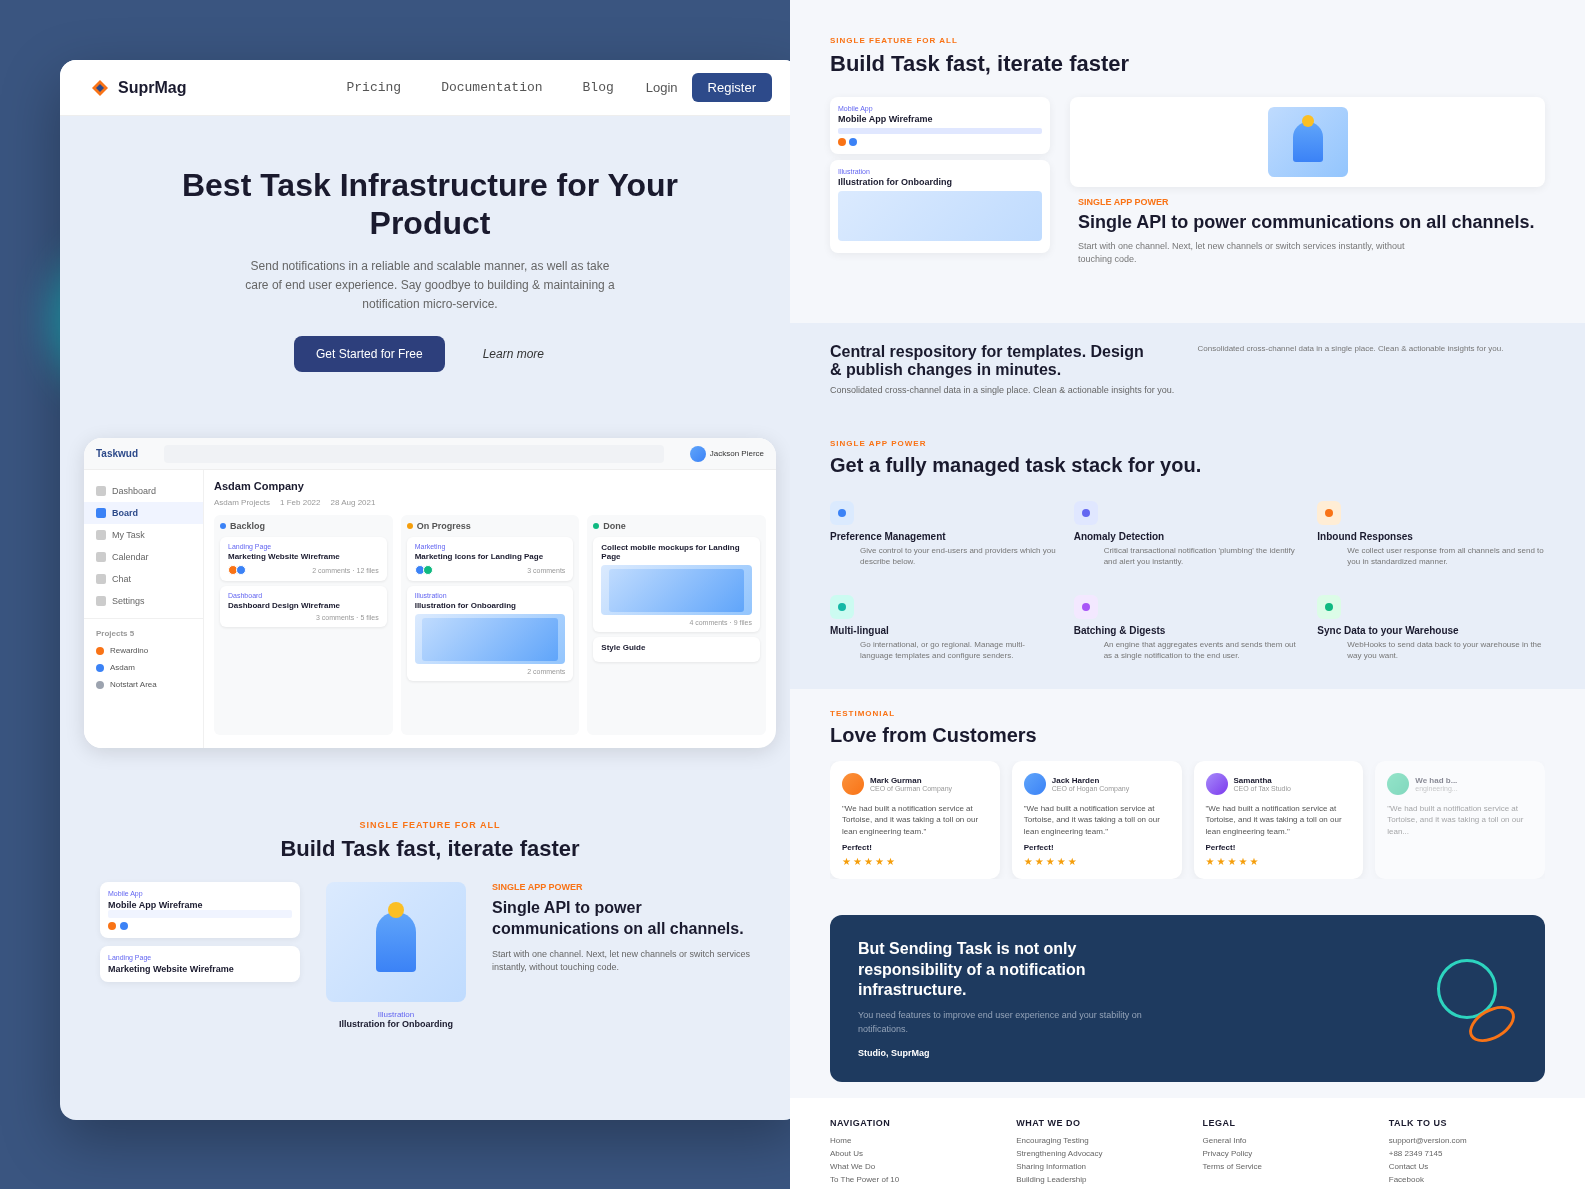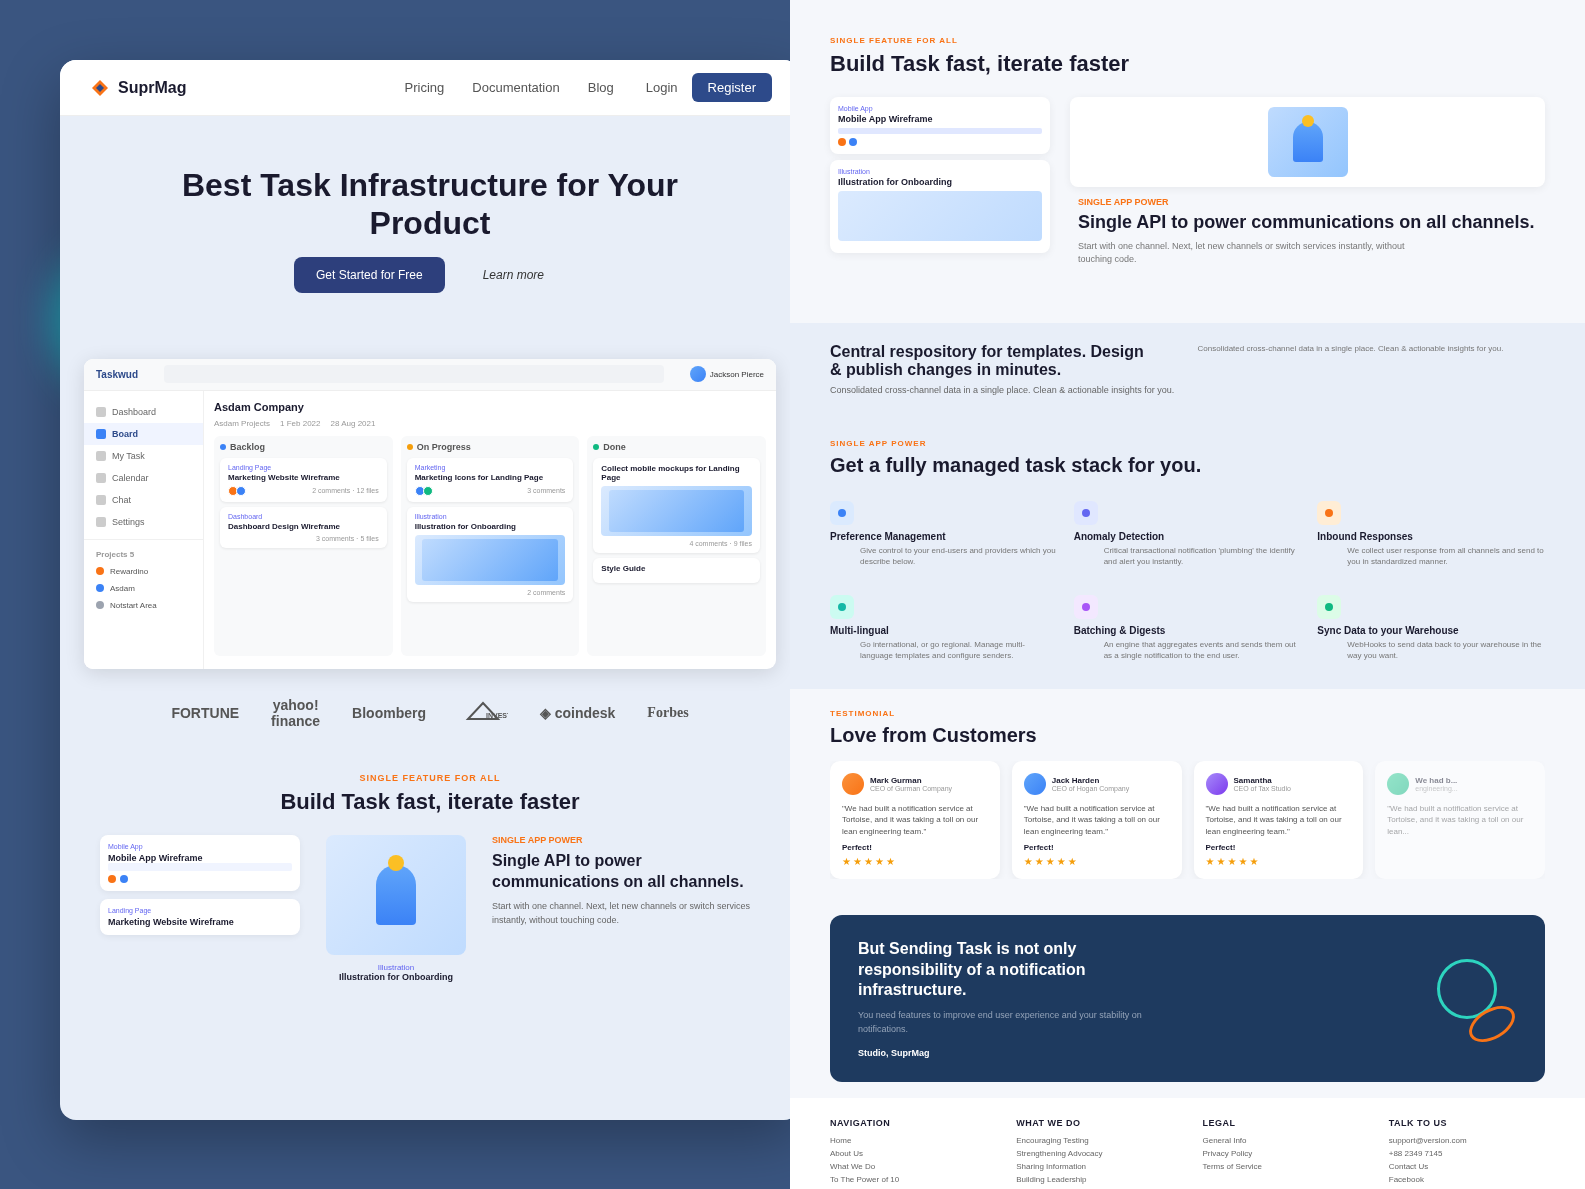--- a/index.html
+++ b/index.html
@@ -73,22 +73,23 @@
       font-weight: 700;
       font-size: 16px;
       color: #1a1a2e;
       margin-right: auto;
     }
     .logo-icon {
       width: 24px; height: 24px;
     }
     .nav-links {
       display: flex;
-      gap: 28px;
+      gap: 40px;
       margin-right: 32px;
+      font-family: Liberation Mono, monospace;
     }
     .nav-link {
       font-size: 13px;
       color: #555;
       text-decoration: none;
     }
     .nav-btn-login {
       font-size: 13px;
       color: #555;
       margin-right: 14px;
@@ -145,21 +146,21 @@
       padding: 11px 22px;
       font-size: 12px;
       cursor: pointer;
       font-style: italic;
     }
 
     
     .app-screenshot {
       margin: 0 24px;
       background: #fff;
-      border-radius: 9px;
+      border-radius: 18px;
       overflow: hidden;
       box-shadow: 0 4px 20px rgba(0,0,0,0.12);
       height: 310px;
     }
     .app-header {
       background: #f8f9fa;
       height: 32px;
       display: flex;
       align-items: center;
       padding: 0 12px;
@@ -866,20 +867,21 @@
       <a class="nav-link">Pricing</a>
       <a class="nav-link">Documentation</a>
       <a class="nav-link">Blog</a>
     </div>
     <span class="nav-btn-login">Login</span>
     <button class="nav-btn-register">Register</button>
   </nav>
 
   <div class="hero">
     <h1 class="hero-title">Best Task Infrastructure for Your Product</h1>
+    <p class="hero-subtitle">Send notifications in a reliable and scalable manner, as well as take care of end user experience. Say goodbye to building &amp; maintaining a notification micro-service.</p>
     <div class="hero-buttons">
       <button class="btn-primary">Get Started for Free</button>
       <button class="btn-secondary">Learn more</button>
     </div>
   </div>
 
   <div class="app-screenshot">
     <div class="app-header">
       <span class="app-logo-mini">Taskwud</span>
       <div class="app-search"></div>
@@ -1012,33 +1014,20 @@
             <div class="card">
               <div class="card-title">Style Guide</div>
             </div>
           </div>
         </div>
       </div>
     </div>
   </div>
 
   <div class="trusted-section">
-    <div class="brands">
-      <span class="brand-name bold">FORTUNE</span>
-      <span class="brand-name">yahoo!<br>finance</span>
-      <span class="brand-name bold">Bloomberg</span>
-      <span class="brand-name">
-        <svg width="50" height="20" viewBox="0 0 50 20">
-          <polygon points="25,2 40,18 10,18" fill="none" stroke="#555" stroke-width="2"></polygon>
-          <text x="28" y="17" font-size="7" fill="#555" font-weight="700">INVEST</text>
-        </svg>
-      </span>
-      <span class="brand-name">◈ coindesk</span>
-      <span class="brand-name bold" style="font-family: Georgia, serif;">Forbes</span>
-    </div>
   </div>
 
   <div class="build-section">
     <div class="section-tag">SINGLE FEATURE FOR ALL</div>
     <h2 class="section-title">Build Task fast, iterate faster</h2>
     <div class="build-content">
       <div class="build-left">
         <div class="mini-card">
           <div class="mini-card-tag">Mobile App</div>
           <div class="mini-card-title">Mobile App Wireframe</div>

